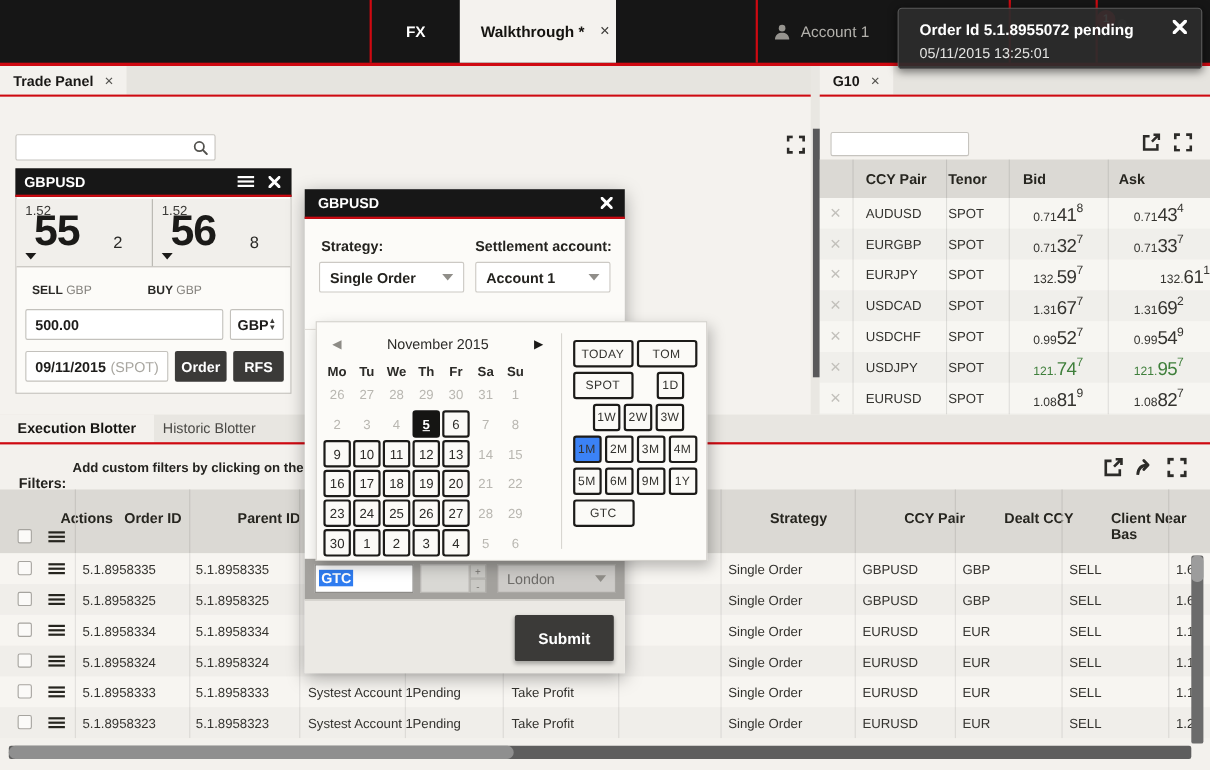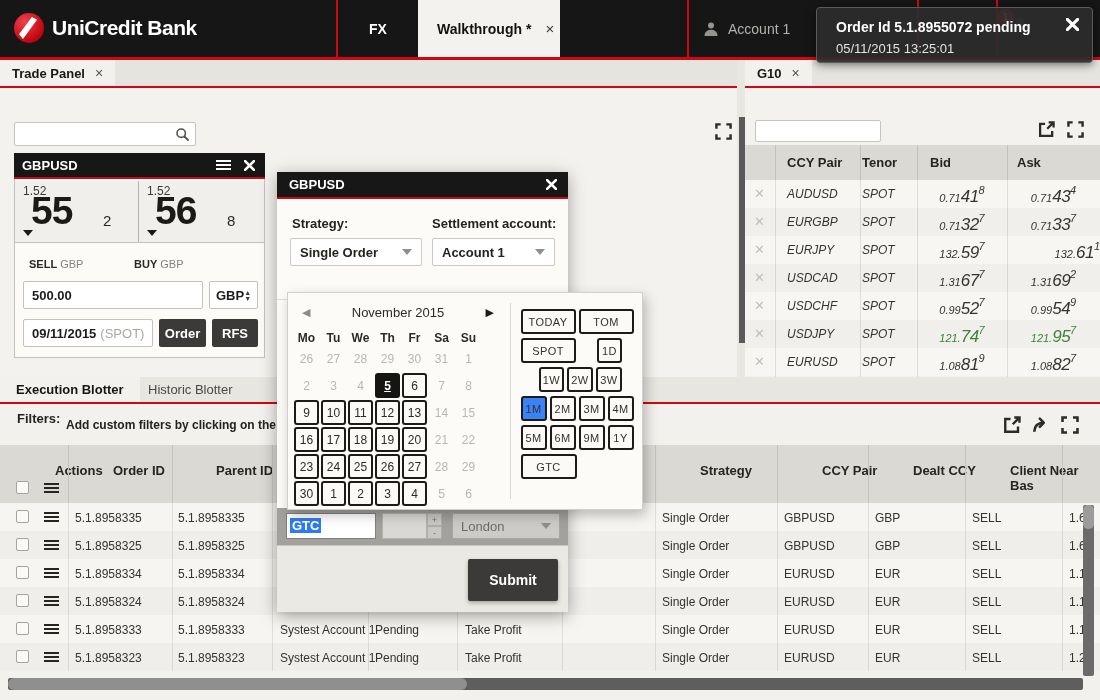--- a/index.html
+++ b/index.html
@@ -73,37 +73,37 @@
   #right .content { position:absolute; left:0; top:28px; right:0; bottom:0; background:#f4f2ee; }
   #g10-search { left:10px; top:32px; width:126px; height:22px; }
   .icon-btn { cursor:pointer; }
   #g10-icons { position:absolute; left:293px; top:33px; display:flex; gap:12px; }
   .gtable { position:absolute; left:0; top:57px; right:0; bottom:0; }
   .ghead { position:absolute; left:0; top:0; width:355px; height:35px; background:#dbd9d4; font-size:13px; font-weight:bold; color:#26251f; }
   .ghead span { position:absolute; top:10px; }
   .grow { position:relative; width:355px; height:28px; font-size:12px; color:#34332f; }
   .grow:nth-child(odd) { background:#f7f6f2; }
   .grow:nth-child(even) { background:#f0efeb; }
-  .grow .cell { position:absolute; top:7px;font-style:italic; }
+  .grow .cell { position:absolute; top:7px; }
   .grow .rx { position:absolute; left:9px; top:7px; color:#c2c0bb; font-size:13px; line-height:13px; cursor:pointer; }
   .px3 { white-space:nowrap; }
   .px3 .s { font-size:11px; }
   .px3 .b { font-size:17px; letter-spacing:-0.5px; }
   .px3 .p { font-size:11px; vertical-align:8px; }
   .grow.green .px3 { color:#3f7f3b; }
   .gcolsep { position:absolute; top:0; bottom:0; width:1px; background:rgba(0,0,0,0.10); }
 
   
   #blotter { position:absolute; left:0; top:377px; width:1100px; height:323px; background:#f3f1ed; }
   #blotter .btabs { position:absolute; left:0; top:0; width:1100px; height:27px; background:#e8e6e1; }
   .btab { position:absolute; top:0; height:25px; display:flex; align-items:center; padding:0 16px; font-size:13px; color:#4a4945; }
   .btab.on { font-weight:bold; color:#171613; background:#f3f1ed; }
   #blotter .redline2 { position:absolute; left:0; top:25px; width:1100px; height:2px; background:#cf0911; }
   .filters { position:absolute; left:0; top:27px; width:1100px; height:41px; }
-  .filters .fl { position:absolute; left:17px; top:7px; font-size:13px; font-weight:bold; color:#24231f; }
+  .filters .fl { position:absolute; left:17px; top:28px; font-size:13px; font-weight:bold; color:#24231f; }
   .filters .fh { position:absolute; left:66px; top:14px; font-size:12px; font-weight:bold; color:#24231f; }
   #bl-icons { position:absolute; left:1003px; top:12px; display:flex; gap:11px; }
   .bhead { position:absolute; left:0; top:68px; width:1100px; height:58px; background:#dbd9d4; }
   .bhead .h { position:absolute; top:18px; font-size:13px; font-weight:bold; color:#26251f;margin-left:38px; }
   .brows { position:absolute; left:0; top:126px; width:1100px; height:168px; }
   .brow { position:relative; width:1100px; height:28px; font-size:12px; color:#34332f; }
   .brow:nth-child(odd) { background:#f7f5f1; }
   .brow:nth-child(even) { background:#f0eeea; }
   .brow .c { position:absolute; top:8px; white-space:nowrap; }
   .cb { position:absolute; width:13px; height:13px; background:#fbfaf8; border:1px solid #a6a49f; border-radius:2px; cursor:pointer; }
@@ -152,24 +152,20 @@
   .caldiv { position:absolute; left:222px; top:10px; width:1px; height:196px; background:#d8d6d1; }
   .tenors { position:absolute; left:231px; top:16px; width:126px; display:flex; flex-wrap:wrap; }
   .tenor { height:25px; margin:0 1.5px 4px 1.5px; border:2px solid #1c1b19; border-radius:3px; background:#fbfaf7; font-size:11px; color:#33322e; display:flex; align-items:center; justify-content:center; letter-spacing:0.4px; cursor:pointer; }
   .tenor.lg { width:55px; } .tenor.sm { width:25px;margin-left:20px; } .tenor.md { width:26px; } .tenor.gtc { width:56px; }
   .tenor.hl { background:#3b82f6; }
 </style>
 </head>
 <body>
 
 <div id="topbar">
-  <div class="brand">
-    <div class="brand-ball"></div>
-    <div class="brand-name">UniCredit Bank</div>
-  </div>
   <div class="tbar-sep" style="left:336px"></div>
   <div class="tbar-tab" style="left:338px; width:80px; justify-content:center;">FX</div>
   <div class="tbar-tab active" style="left:418px; width:142px; padding-left:19px;">
     <span>Walkthrough *</span>
     <span class="tab-x">×</span>
   </div>
   <div class="tbar-sep" style="left:687px"></div>
   <div class="tbar-sep" style="left:917px"></div>
   <div class="tbar-sep" style="left:996px"></div>
   <div class="account">

